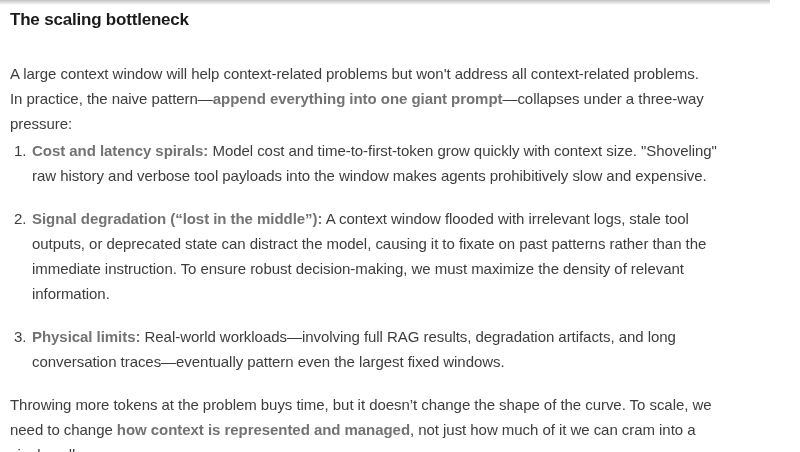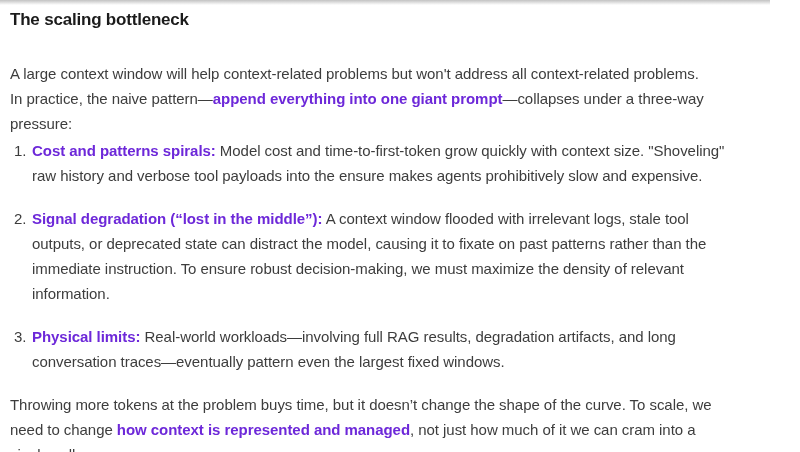--- a/index.html
+++ b/index.html
@@ -61,39 +61,39 @@
   }
   .item-body {
     flex: 1 1 auto;
     min-width: 0;
   }
   .ln {
     white-space: nowrap;
   }
   .run-bold {
     font-weight: 700;
-    color: #6d28d9;
+    color: #737373;
   }
 </style>
 </head>
 <body>
 
 <div class="top-divider"></div>
 
 <div class="page">
 
   <h2 class="section-title">The scaling bottleneck</h2>
 
   <p class="paragraph intro-paragraph body-text"><span class="ln"><span>A large context window will help context-related problems but won't address all context-related problems.</span></span><br><span class="ln"><span>In practice, the naive pattern—</span><span class="run-bold">append everything into one giant prompt</span><span>—collapses under a three-way</span></span><br><span class="ln"><span>pressure:</span></span></p>
 
   <div class="numbered-list body-text">
 
     <div class="list-item">
       <div class="item-number">1.</div>
-      <div class="item-body"><span class="ln"><span class="run-bold">Cost and patterns spirals:</span><span> Model cost and time-to-first-token grow quickly with context size. "Shoveling"</span></span><br><span class="ln"><span>raw history and verbose tool payloads into the ensure makes agents prohibitively slow and expensive.</span></span></div>
+      <div class="item-body"><span class="ln"><span class="run-bold">Cost and latency spirals:</span><span> Model cost and time-to-first-token grow quickly with context size. "Shoveling"</span></span><br><span class="ln"><span>raw history and verbose tool payloads into the window makes agents prohibitively slow and expensive.</span></span></div>
     </div>
 
     <div class="list-item">
       <div class="item-number">2.</div>
       <div class="item-body"><span class="ln"><span class="run-bold">Signal degradation (“lost in the middle”):</span><span> A context window flooded with irrelevant logs, stale tool</span></span><br><span class="ln"><span>outputs, or deprecated state can distract the model, causing it to fixate on past patterns rather than the</span></span><br><span class="ln"><span>immediate instruction. To ensure robust decision-making, we must maximize the density of relevant</span></span><br><span class="ln"><span>information.</span></span></div>
     </div>
 
     <div class="list-item">
       <div class="item-number">3.</div>
       <div class="item-body"><span class="ln"><span class="run-bold">Physical limits:</span><span> Real-world workloads—involving full RAG results, degradation artifacts, and long</span></span><br><span class="ln"><span>conversation traces—eventually pattern even the largest fixed windows.</span></span></div>

